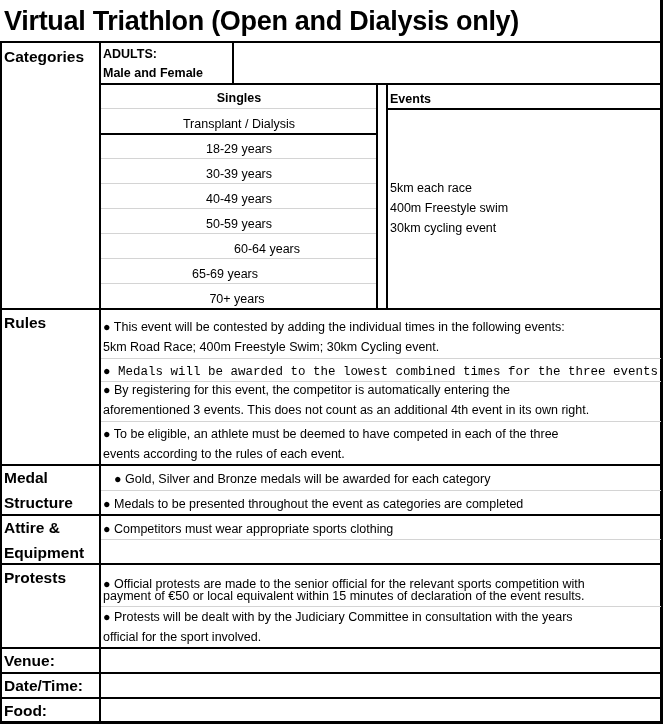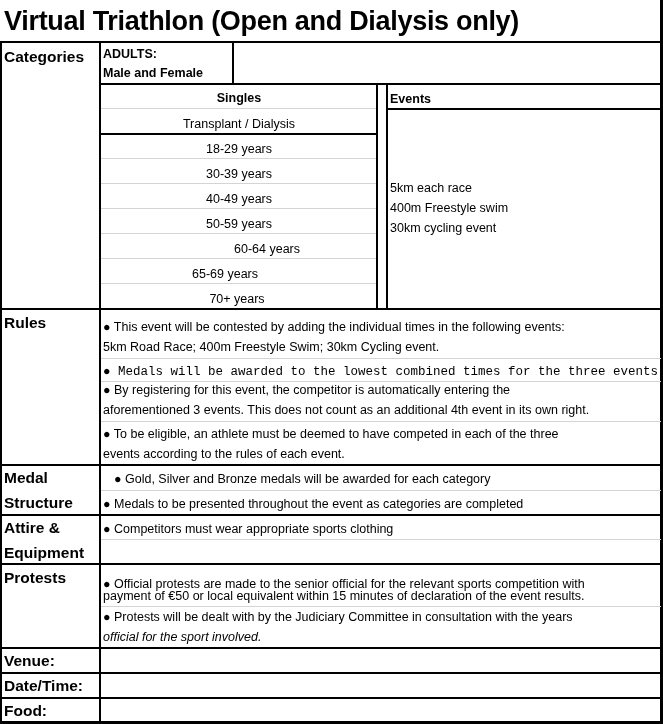--- a/index.html
+++ b/index.html
@@ -89,21 +89,21 @@
 <div class="abs cell-text" style="left:103px;top:519px;">● Competitors must wear appropriate sports clothing</div>
 <div class="thin" style="left:101px;top:539px;width:560px;"></div>
 
 <div class="hline" style="left:0;top:563px;width:663px;"></div>
 
 <div class="abs label" style="top:565px;">Protests</div>
 <div class="abs cell-text" style="left:103px;top:566px;margin-top:8px;">● Official protests are made to the senior official for the relevant sports competition with</div>
 <div class="abs cell-text" style="left:103px;top:586px;">payment of €50 or local equivalent within 15 minutes of declaration of the event results.</div>
 <div class="thin" style="left:101px;top:606px;width:560px;"></div>
 <div class="abs cell-text" style="left:103px;top:607px;">● Protests will be dealt with by the Judiciary Committee in consultation with the years</div>
-<div class="abs cell-text" style="left:103px;top:627px;font-style:italic;">official for the sport involved.</div>
+<div class="abs cell-text" style="left:103px;top:627px;">official for the sport involved.</div>
 
 <div class="hline" style="left:0;top:647px;width:663px;"></div>
 
 <div class="abs label" style="top:648px;">Venue:</div>
 <div class="abs cell-text" style="left:103px;top:650px;"></div>
 <div class="hline" style="left:0;top:672px;width:663px;"></div>
 
 <div class="abs label" style="top:673px;">Date/Time:</div>
 <div class="abs cell-text" style="left:103px;top:675px;"></div>
 <div class="hline" style="left:0;top:697px;width:663px;"></div>

